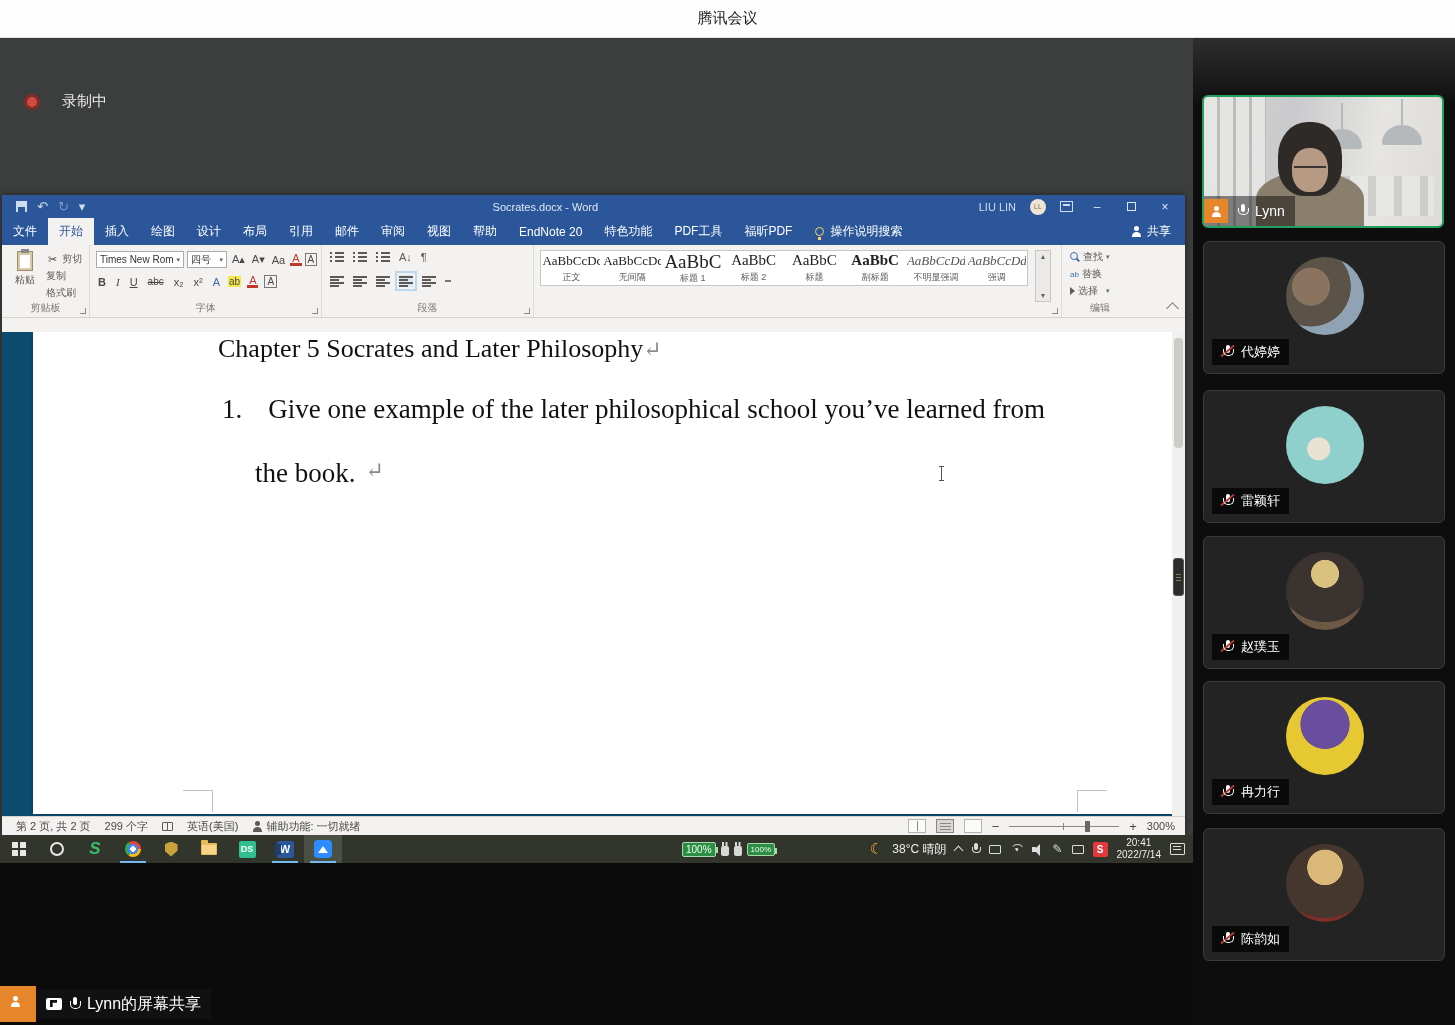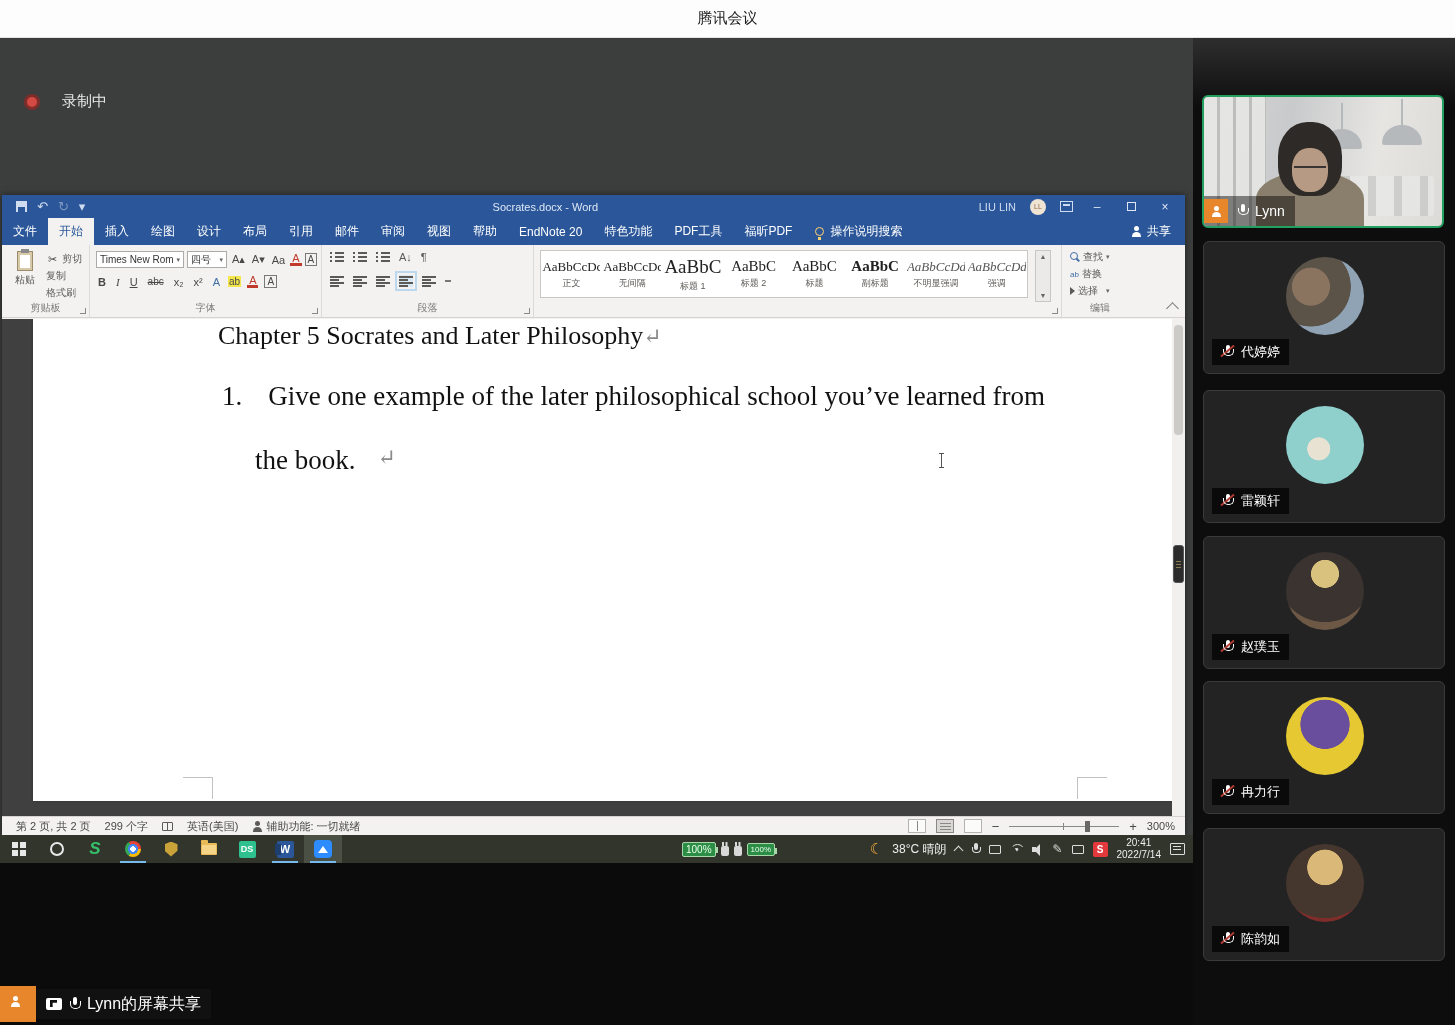--- a/index.html
+++ b/index.html
@@ -92,21 +92,21 @@
   .list-ic b { position:absolute; left:0; width:2px; height:2px; background:#5c5a56; }
   .list-ic b:nth-child(4){top:1px} .list-ic b:nth-child(5){top:5px} .list-ic b:nth-child(6){top:9px}
   .align-ic { position:relative; width:14px; height:12px; }
   .align-ic i { position:absolute; left:0; height:1.5px; background:#5c5a56; }
   .align-ic i:nth-child(1){top:1px;width:14px} .align-ic i:nth-child(2){top:4px;width:9px}
   .align-ic i:nth-child(3){top:7px;width:14px} .align-ic i:nth-child(4){top:10px;width:9px}
   .align-ic.sel { outline:2px solid #bcd8ee; background:#d9e8f5; outline-offset:2px; }
   .glyph-sm { font-size:11px; color:#5c5a56; }
 
   .g-styles { left:532px; width:528px; }
-  .style-strip { position:absolute; left:6px; top:5px; width:488px; height:48px; background:#fff;
+  .style-strip { position:absolute; left:6px; top:5px; width:488px; height:36px; background:#fff;
     border:1px solid #c9c7c4; display:flex; }
   .style-cell { width:61px; display:flex; flex-direction:column; align-items:center; justify-content:center; gap:2px; }
   .style-sample { font-family:"Liberation Serif","DejaVu Serif",serif; font-size:13px; color:#222;
     white-space:nowrap; overflow:hidden; max-width:58px; }
   .style-cell:nth-child(3) .style-sample { font-size:19px; }
   .style-cell:nth-child(4) .style-sample, .style-cell:nth-child(5) .style-sample { font-size:15px; }
   .style-cell:nth-child(6) .style-sample { font-weight:bold; font-size:15px; }
   .style-cell:nth-child(7) .style-sample, .style-cell:nth-child(8) .style-sample { font-style:italic; color:#555; }
   .style-name { font-size:9px; color:#5c5a56; white-space:nowrap; }
   .style-scroll { position:absolute; right:10px; top:5px; width:16px; height:52px; background:#eceae8;
@@ -120,29 +120,29 @@
     border:1.5px solid #3f6ea5; border-radius:50%; }
   .mag::after { content:""; position:absolute; left:6px; top:7px; width:4px; height:1.5px;
     background:#3f6ea5; transform:rotate(45deg); }
   .repl-ic { font-size:8px; color:#3f6ea5; }
   .sel-arrow { width:0; height:0; border-left:5px solid #5c5a56; border-top:4px solid transparent;
     border-bottom:4px solid transparent; }
   .ribbon-collapse { position:absolute; right:8px; bottom:4px; width:9px; height:9px;
     border-left:1.5px solid #7a7874; border-top:1.5px solid #7a7874; transform:rotate(45deg); }
 
   
-  .w-doc { position:absolute; left:0; top:124px; width:100%; height:498px; background:#404040; overflow:hidden; }
+  .w-doc { position:absolute; left:0; top:137px; width:100%; height:498px; background:#0c4a6e; overflow:hidden; }
   .page { position:absolute; left:31px; top:0; width:1147px; height:482px; background:#fff;
     box-shadow:0 0 3px rgba(0,0,0,.25); }
   .doc-heading { position:absolute; left:185px; top:2px; font-family:"Liberation Serif","DejaVu Serif",serif;
     font-size:26px; color:#111; }
   .doc-line1 { position:absolute; left:189px; top:62px; font-family:"Liberation Serif","DejaVu Serif",serif;
     font-size:27px; color:#111; display:flex; gap:26px; }
   .doc-line2 { position:absolute; left:222px; top:126px; font-family:"Liberation Serif","DejaVu Serif",serif;
-    font-size:27px; color:#111; display:flex; gap:22px; }
+    font-size:27px; color:#111; display:flex; gap:10px; }
   .pmark { color:#8a8a8a; font-size:22px; }
   .crop-mark { position:absolute; width:30px; height:22px; }
   .crop-left { left:150px; top:458px; border-top:1px solid #c2c2c2; border-right:1px solid #c2c2c2; }
   .crop-right { left:1044px; top:458px; border-top:1px solid #c2c2c2; border-left:1px solid #c2c2c2; }
   .ibeam { position:absolute; left:908px; top:134px; width:1px; height:15px; background:#555; }
   .ibeam::before, .ibeam::after { content:""; position:absolute; left:-2px; width:5px; height:1px; background:#555; }
   .ibeam::before { top:0; } .ibeam::after { bottom:0; }
   .doc-scrollbar { position:absolute; right:0; top:0; width:13px; height:100%; background:#f1f0ee; }
   .doc-thumb { position:absolute; right:2px; top:6px; width:9px; height:110px; background:#cdcbc8; border-radius:4px; }
   .share-handle { position:absolute; right:1px; top:226px; width:11px; height:38px; background:#2c2c2c;

